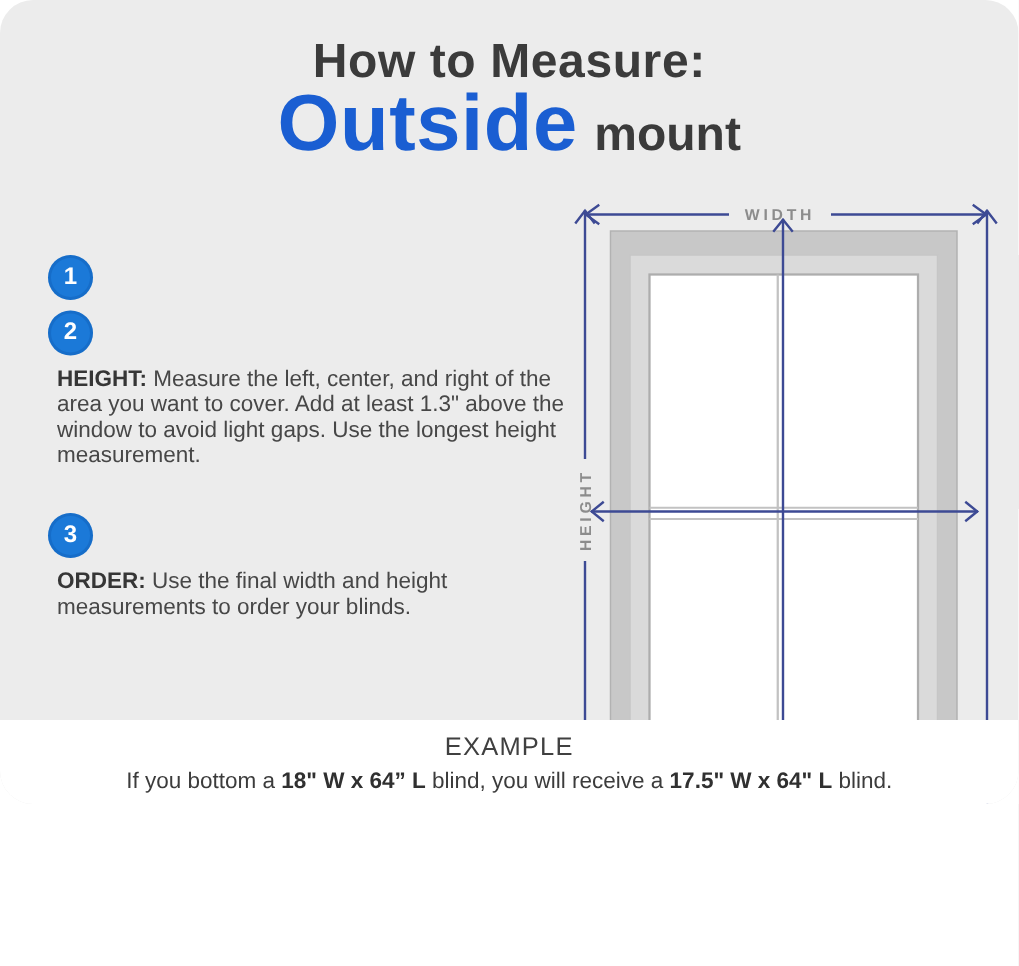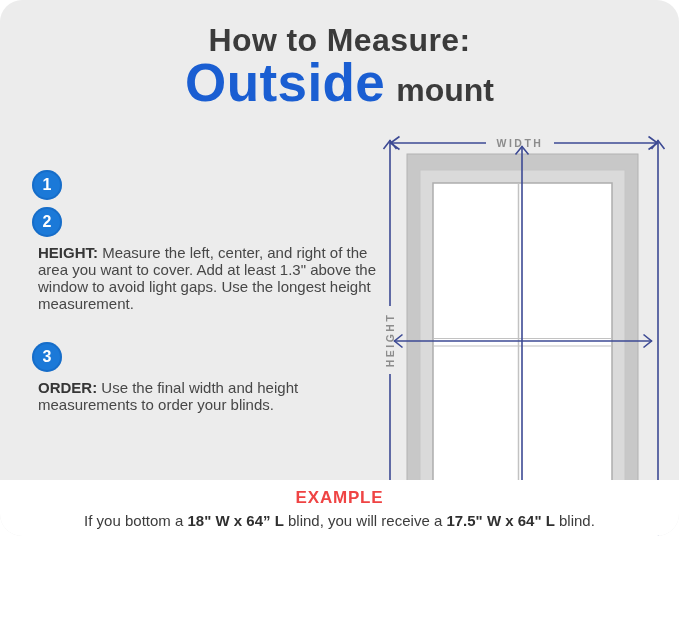--- a/index.html
+++ b/index.html
@@ -29,21 +29,21 @@
   }
   .step-text { margin:0; padding-left:8px; font-size:15px; line-height:17px; color:#474747; }
   .step-text strong { color:#363636; font-weight:700; }
   
   .diagram { position:absolute; left:0; top:0; width:679px; height:644px; }
   
   .footer {
     position:absolute; left:0; right:0; bottom:0; height:56px;
     background:#ffffff; text-align:center;
   }
-  .ex-head { margin-top:8px; font-size:17px; font-weight:700; color:#ef4444; letter-spacing:.8px; }
+  .ex-head { margin-top:8px; font-size:17px; font-weight:400; color:#404040; letter-spacing:.8px; }
   .ex-line { margin:4px 0 0; font-size:15px; color:#3c3c3c; }
   .ex-line strong { font-weight:700; color:#303030; }
 </style>
 </head>
 <body>
 
 <div class="canvas">
 
   <div class="hdr">
     <div class="t1">How to Measure:</div>

